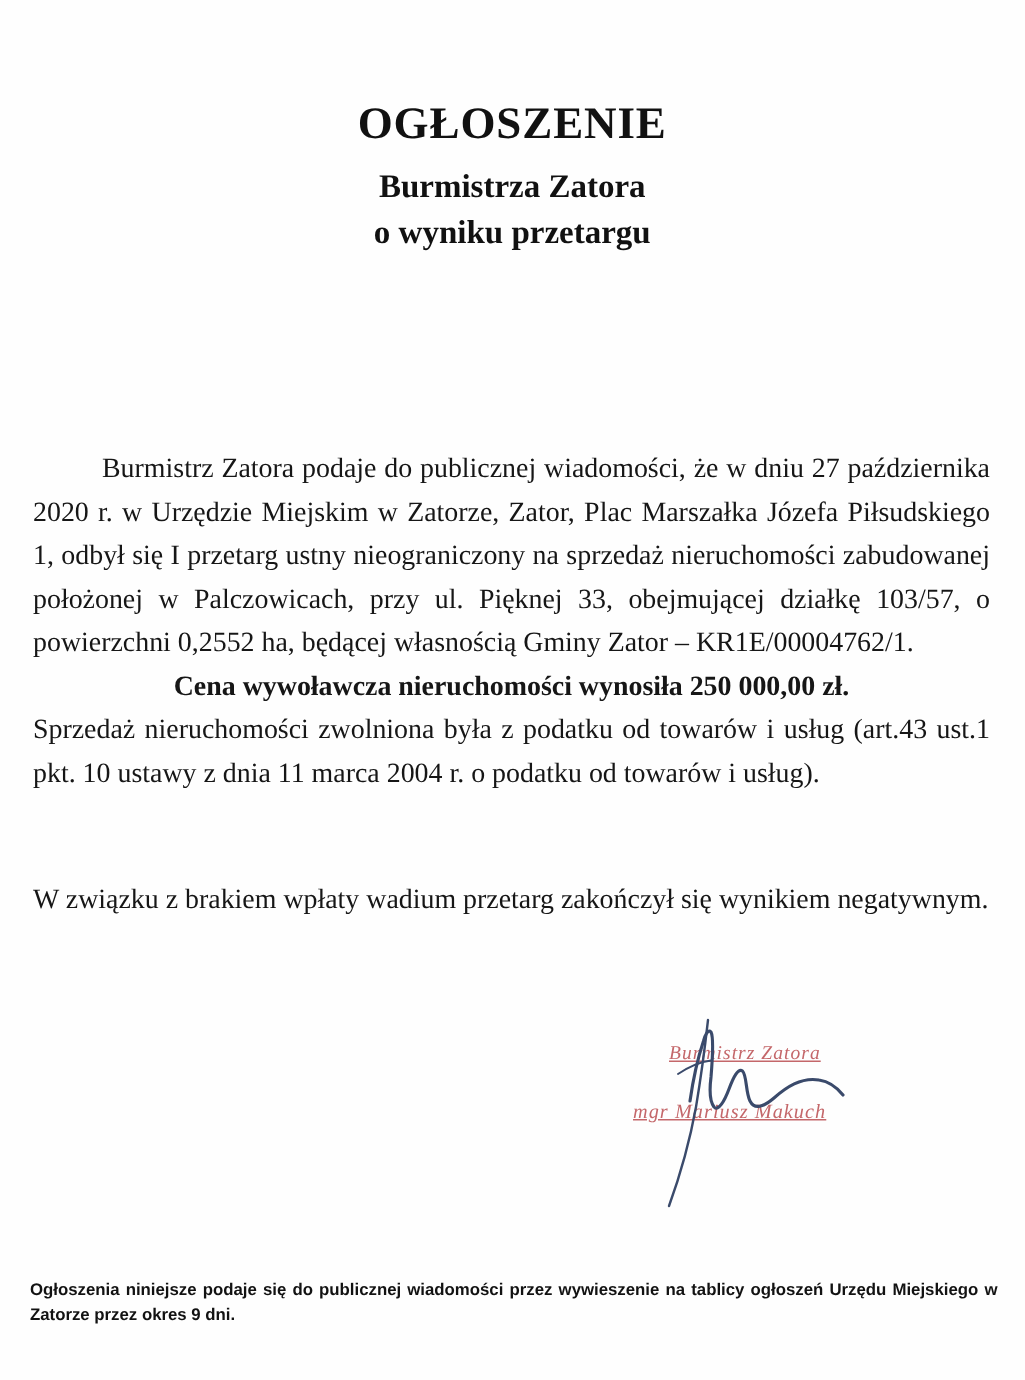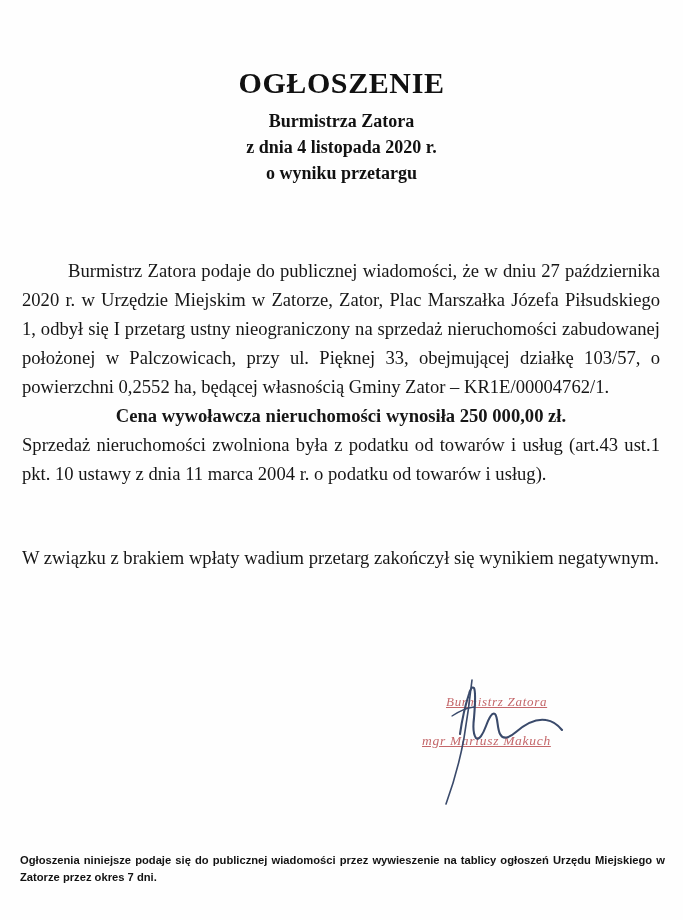--- a/index.html
+++ b/index.html
@@ -36,21 +36,21 @@
   }
   .title-main {
     font-size: 30px;
     font-weight: bold;
     letter-spacing: 0.6px;
     line-height: 1.25;
     margin: 0 0 6px 0;
     color: #111;
   }
   .title-sub {
-    font-size: 18px;
+    font-size: 22px;
     font-weight: bold;
     line-height: 1.45;
     margin: 0;
     color: #111;
   }
 
   
   .body-text {
     position: absolute;
     top: 256px;
@@ -60,20 +60,21 @@
     line-height: 29px;
     text-align: justify;
     color: #161616;
   }
   .para {
     margin: 0;
     text-align: justify;
   }
   .para.indent {
     text-indent: 46px;
+    margin-top: 42px;
   }
   .para.no-justify {
     text-align: center;
     font-weight: bold;
   }
   .gap-para {
     height: 55px;
   }
 
   
@@ -128,21 +129,20 @@
   }
 </style>
 </head>
 <body>
 
 <div class="page">
 
   <div class="heading">
     <h1 class="title-main">OGŁOSZENIE</h1>
     <div class="title-sub">Burmistrza Zatora</div>
-    <div class="title-sub">z dnia 4 listopada 2020 r.</div>
     <div class="title-sub">o wyniku przetargu</div>
   </div>
 
   <div class="body-text">
     <p class="para indent">Burmistrz Zatora podaje do publicznej wiadomości, że w dniu 27 października 2020 r. w Urzędzie Miejskim w Zatorze, Zator, Plac Marszałka Józefa Piłsudskiego 1, odbył się I przetarg ustny nieograniczony na sprzedaż   nieruchomości zabudowanej położonej w Palczowicach, przy ul. Pięknej 33, obejmującej działkę 103/57, o powierzchni 0,2552 ha, będącej    własnością Gminy Zator – KR1E/00004762/1.</p>
     <p class="para no-justify">Cena wywoławcza nieruchomości wynosiła  250 000,00 zł.</p>
     <p class="para">Sprzedaż nieruchomości zwolniona była z podatku od towarów i usług (art.43 ust.1 pkt. 10 ustawy z dnia 11 marca 2004 r. o podatku od towarów i usług).</p>
     <div class="gap-para"></div>
     <p class="para">W związku z brakiem wpłaty wadium  przetarg zakończył się wynikiem negatywnym.</p>
   </div>
@@ -152,15 +152,15 @@
     <div class="stamp-line stamp-line-2">mgr Mariusz Makuch</div>
     <svg class="sign-svg" viewBox="0 0 230 146" xmlns="http://www.w3.org/2000/svg">
       <g fill="none" stroke="#3a4a6b" stroke-linecap="round" stroke-linejoin="round">
         <path d="M60 8 C 58 26, 55 48, 52 66 C 48 88, 42 110, 34 132" stroke-width="1.6"></path>
         <path d="M48 62 C 50 48, 53 34, 57 22 C 58 18, 60 14, 62 16 C 64 20, 63 34, 62 46 C 61 54, 61 62, 64 66 C 67 69, 71 62, 74 54 C 77 46, 80 40, 83 42 C 86 45, 85 56, 88 62 C 91 68, 97 66, 104 60 C 112 53, 122 46, 134 48 C 141 49, 146 53, 150 58" stroke-width="2.1"></path>
         <path d="M40 44 C 46 40, 54 36, 62 35" stroke-width="1.3"></path>
       </g>
     </svg>
   </div>
 
-  <div class="footer">Ogłoszenia niniejsze podaje się do publicznej wiadomości przez wywieszenie na tablicy ogłoszeń Urzędu Miejskiego w Zatorze przez okres 7 dni.</div>
+  <div class="footer">Ogłoszenia niniejsze podaje się do publicznej wiadomości przez wywieszenie na tablicy ogłoszeń Urzędu Miejskiego w Zatorze przez okres 9 dni.</div>
 
 </div>
 
 </body></html>

